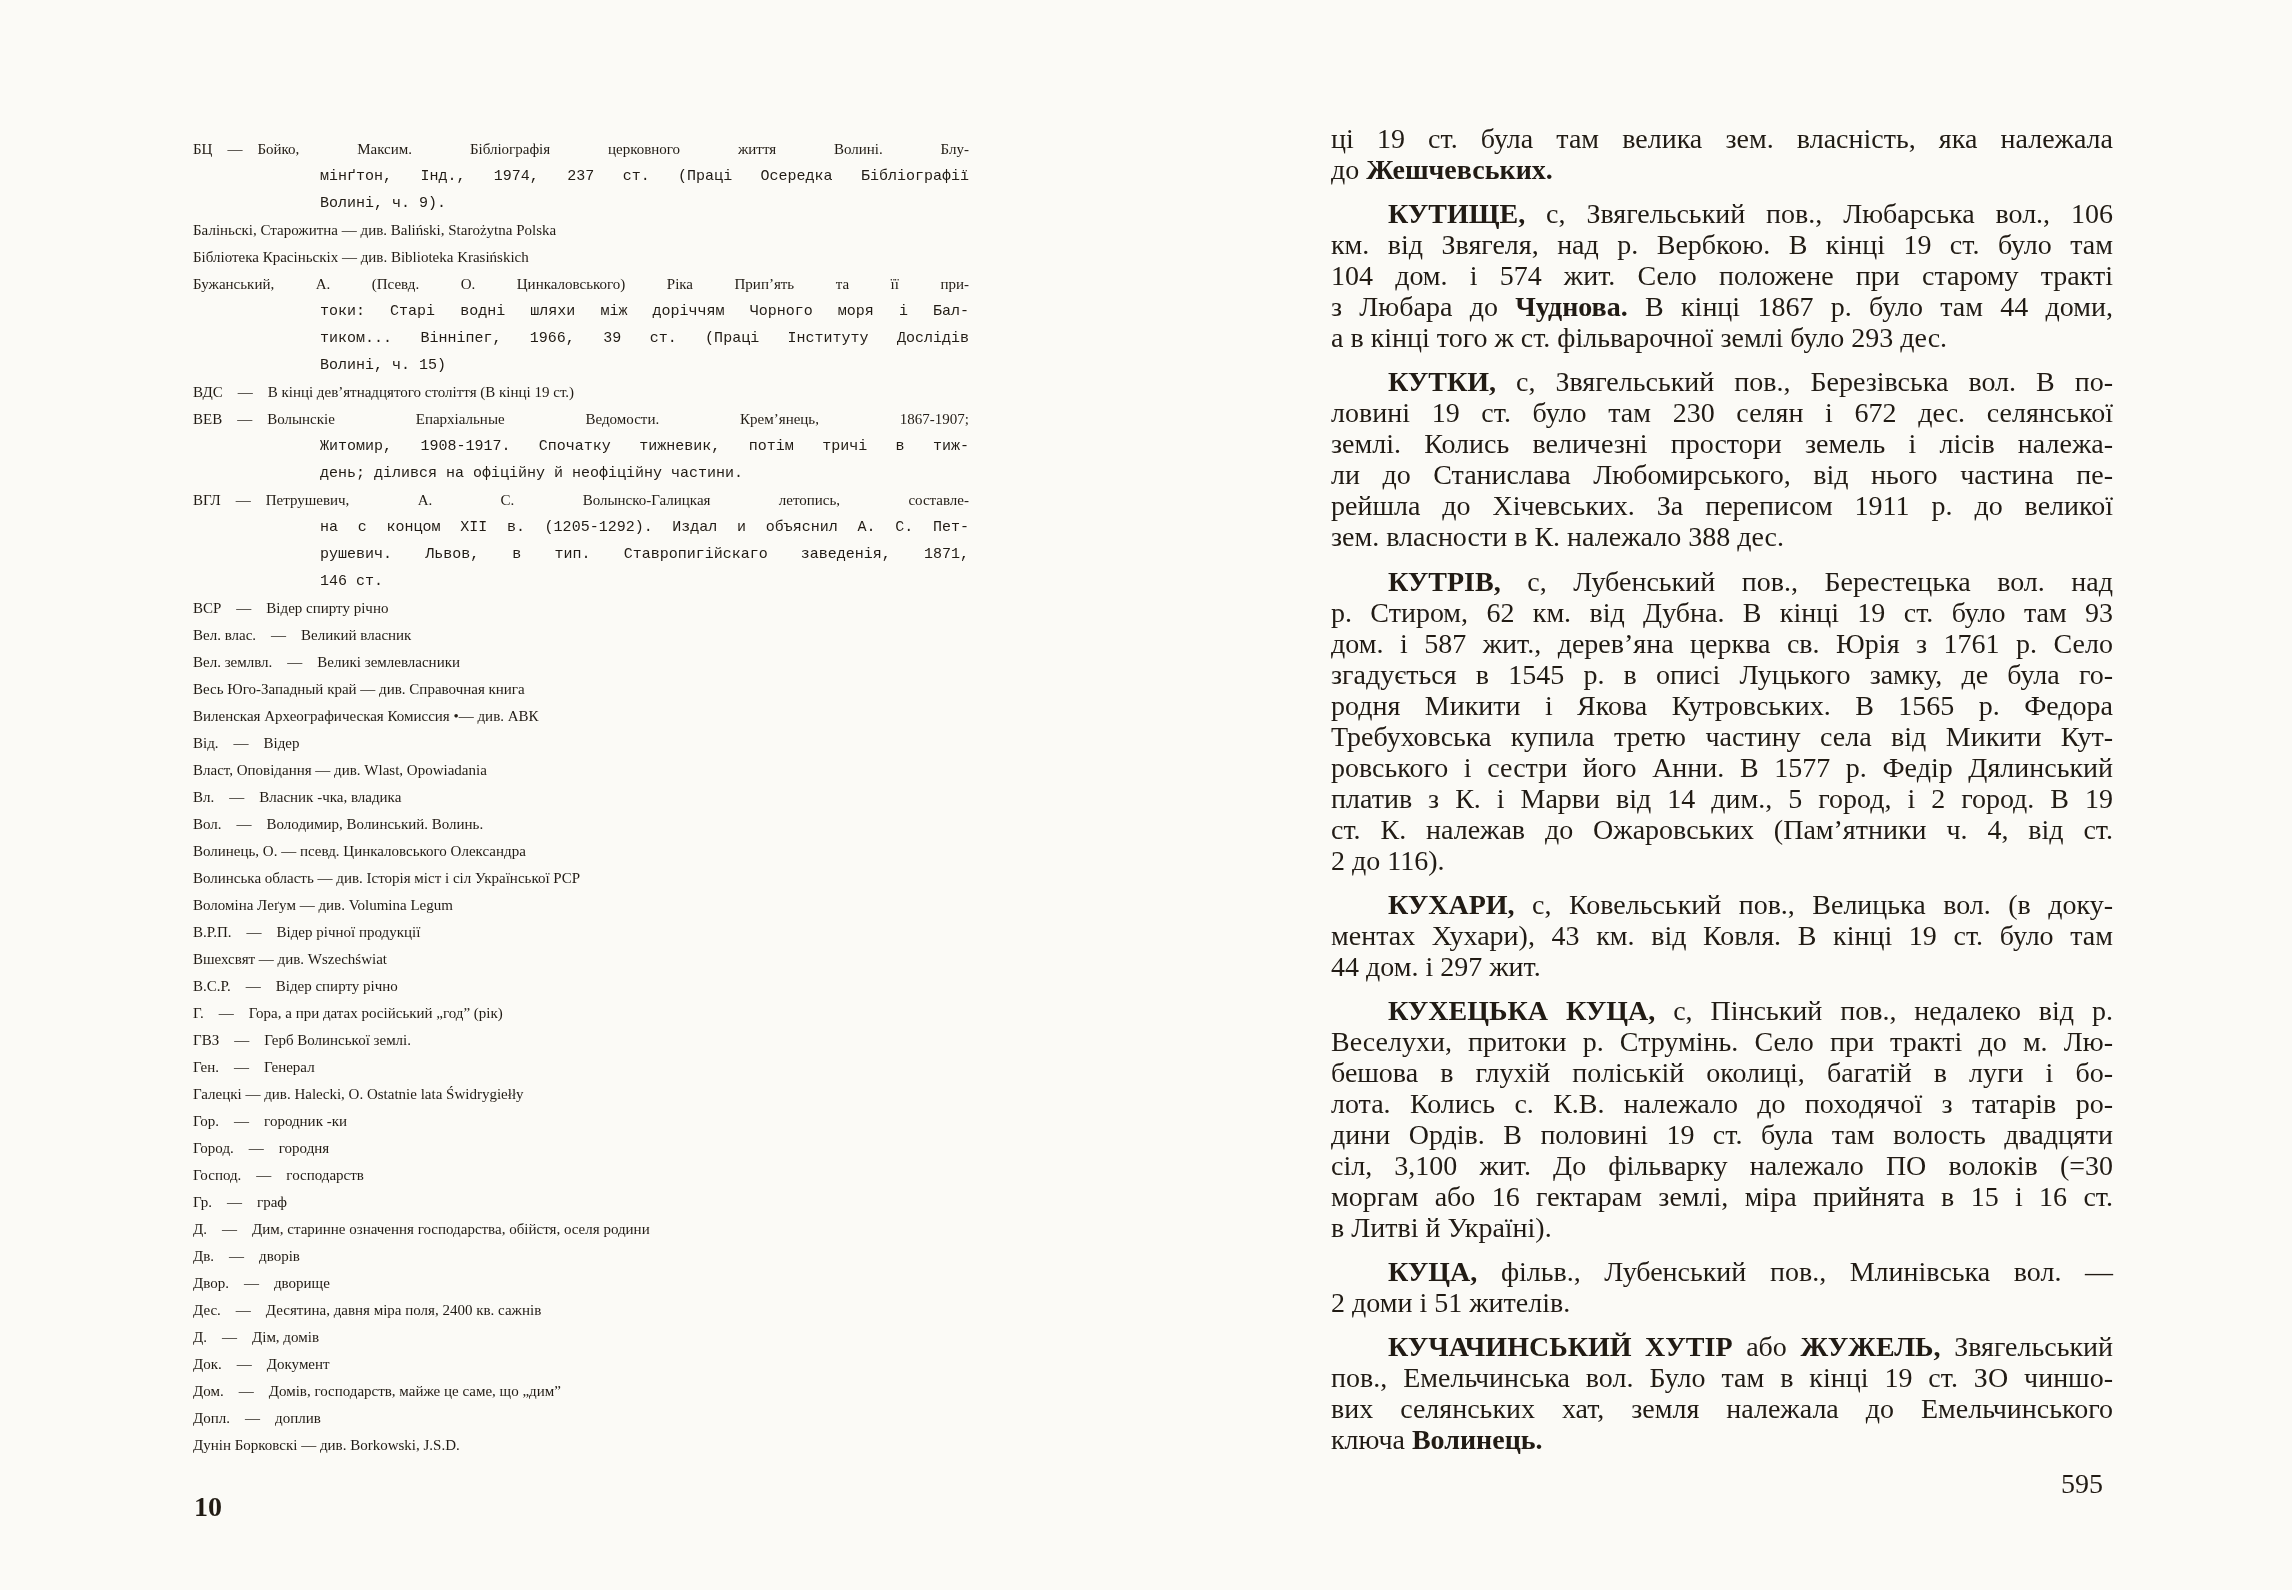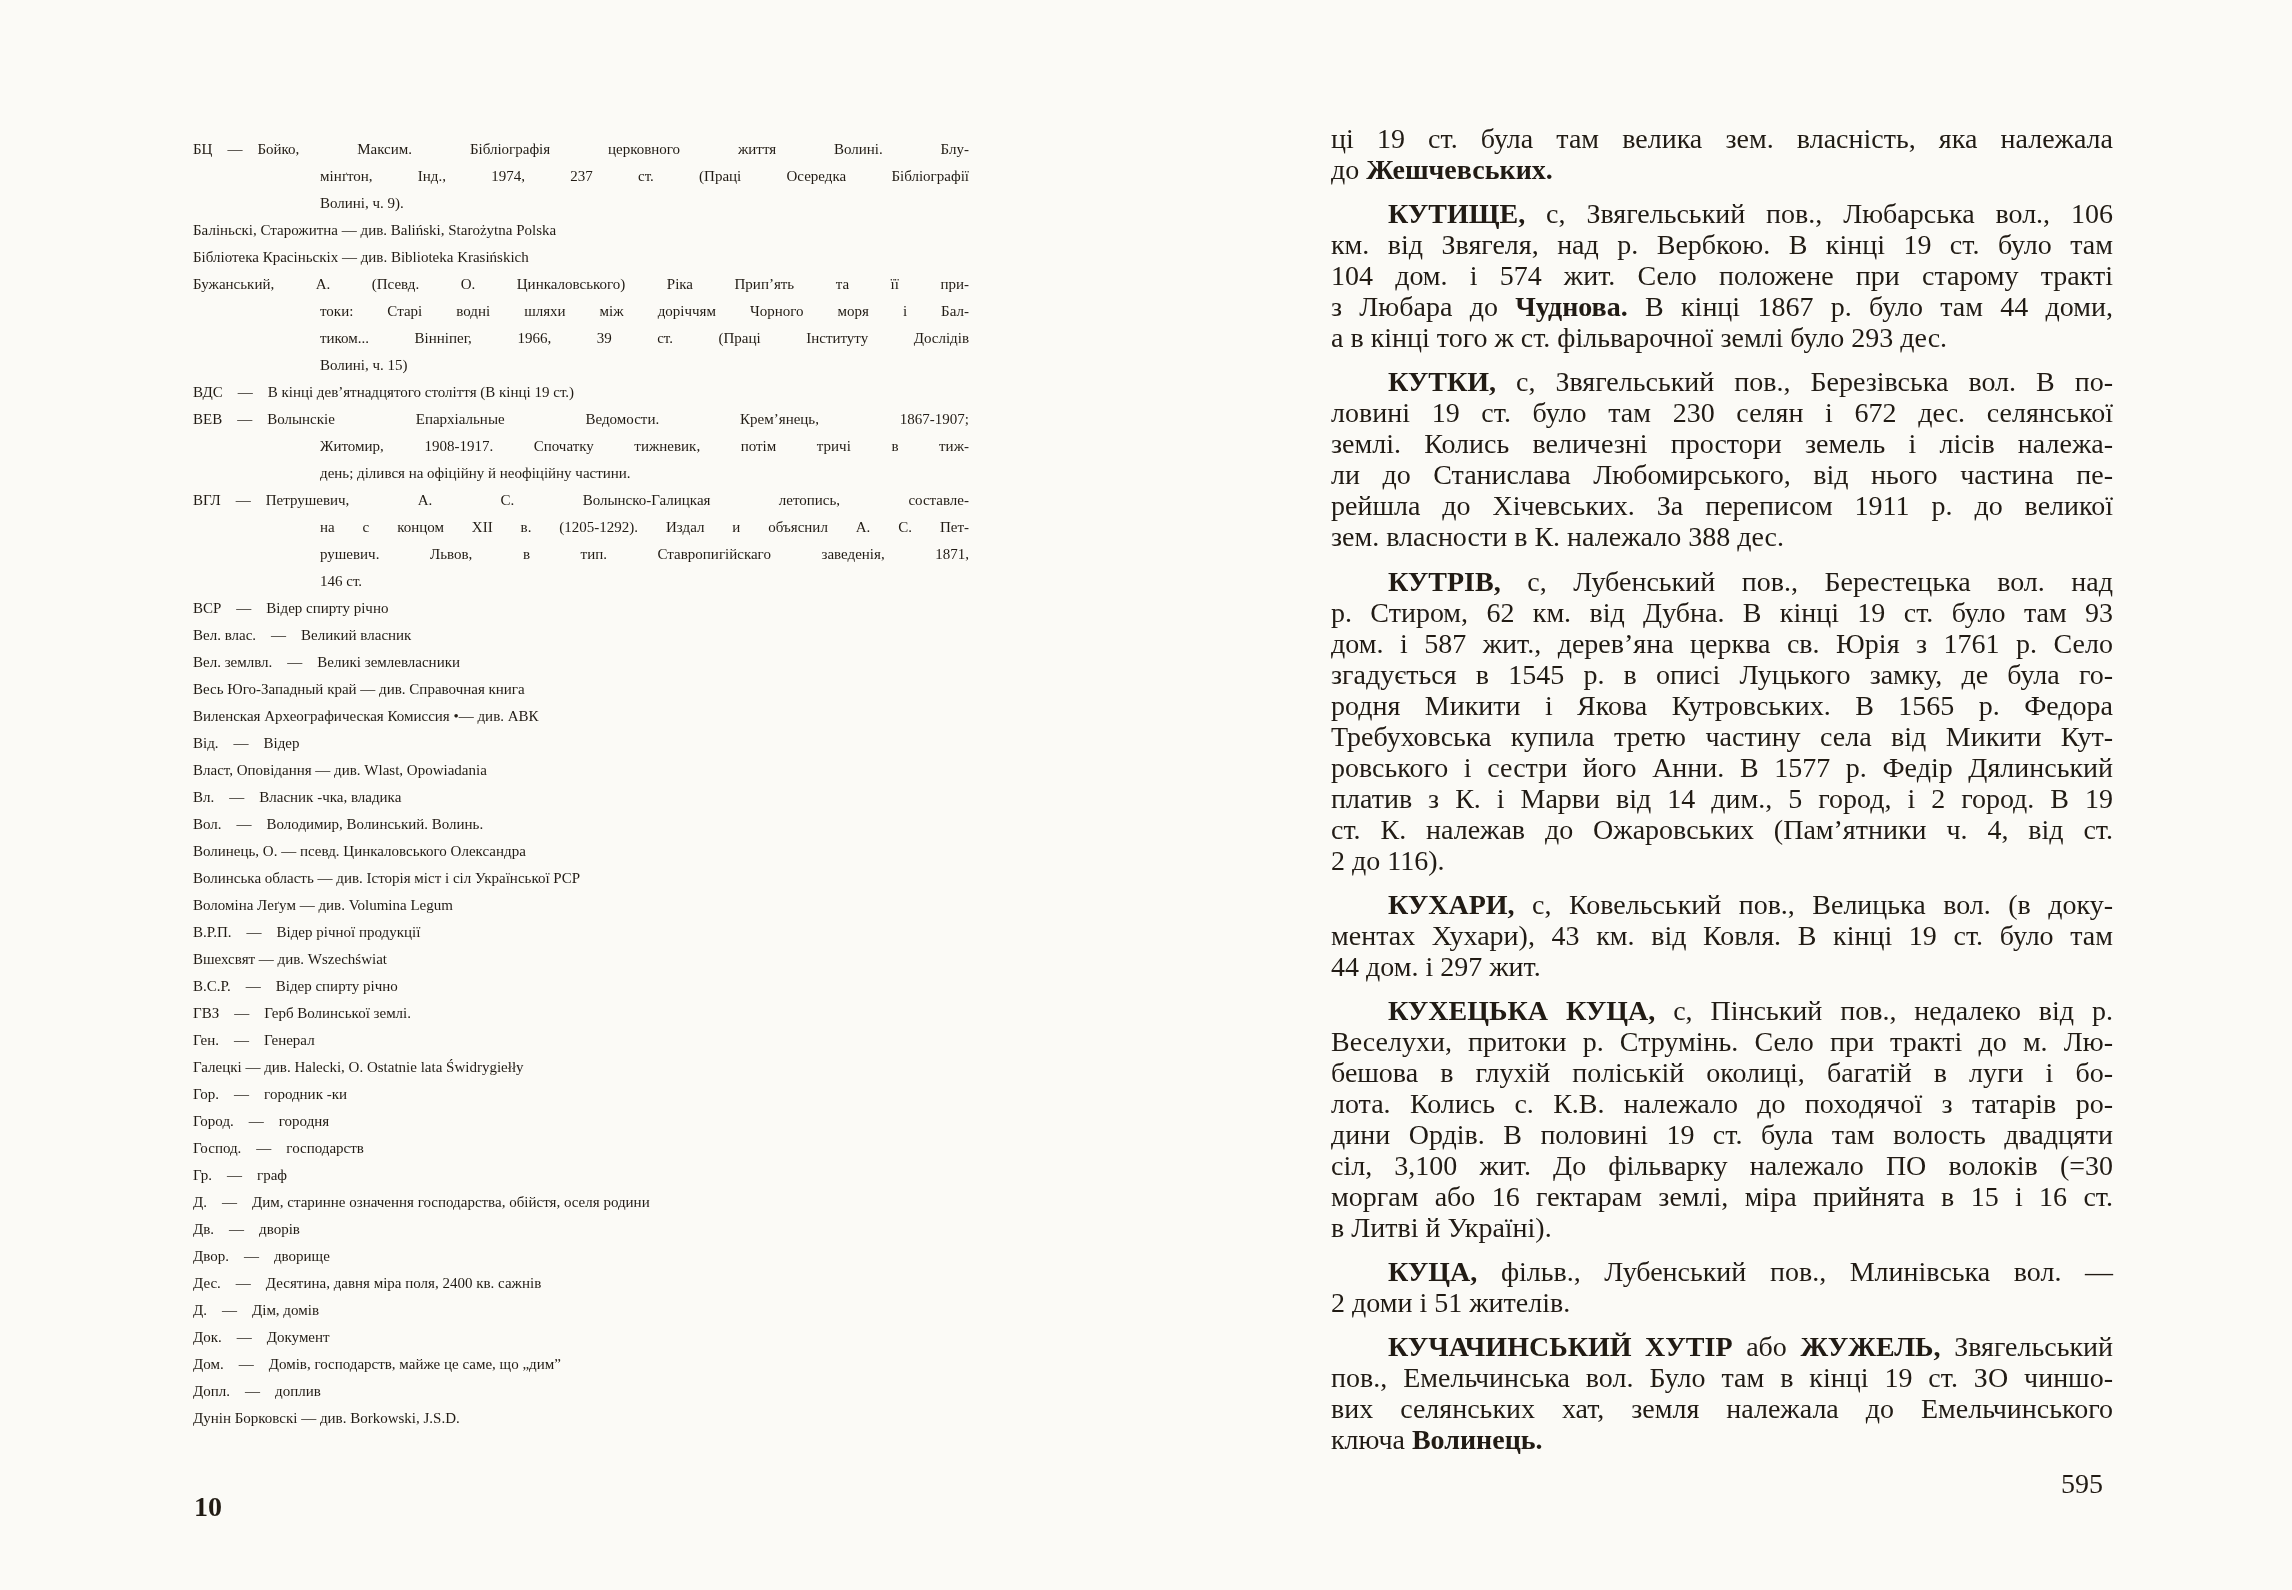--- a/index.html
+++ b/index.html
@@ -9,21 +9,21 @@
     background:#fbfaf6;
     overflow:hidden;position:relative;
     font-family:"Liberation Serif","DejaVu Serif",serif;
     color:#211b14;
     -webkit-font-smoothing:antialiased;
   }
   .page-text{position:absolute;}
   
   #left-text{left:193px;top:136px;width:776px;font-size:15px;line-height:27px;}
   #left-text .line{text-align:left;}
-  #left-text .line.cont{padding-left:127px;}
+  #left-text .line.cont{padding-left:127px;font-family:Liberation Mono, monospace;}
   
   .jl{text-align:justify !important;text-align-last:justify;}
   
   #right-text{left:1331px;top:123px;width:782px;font-size:28px;line-height:31px;}
   #right-text .para{margin-top:13.2px;}
   #right-text .para.first{margin-top:0;}
   #right-text .rline{text-align:left;}
   #right-text .rline.indent{text-indent:57px;}
   .bold{font-weight:bold;}
   .page-number{position:absolute;font-size:28px;}
@@ -106,20 +106,23 @@
       <div class="entry">
         <div class="line">В.Р.П. — Відер річної продукції</div>
       </div>
       <div class="entry">
         <div class="line">Вшехсвят — див. Wszechświat</div>
       </div>
       <div class="entry">
         <div class="line">В.С.Р. — Відер спирту річно</div>
       </div>
       <div class="entry">
+        <div class="line">Г. — Гора, а при датах російський „год” (рік)</div>
+      </div>
+      <div class="entry">
         <div class="line">ГВЗ — Герб Волинської землі.</div>
       </div>
       <div class="entry">
         <div class="line">Ген. — Генерал</div>
       </div>
       <div class="entry">
         <div class="line">Галецкі — див. Halecki, O. Ostatnie lata Świdrygiełły</div>
       </div>
       <div class="entry">
         <div class="line">Гор. — городник -ки</div>

